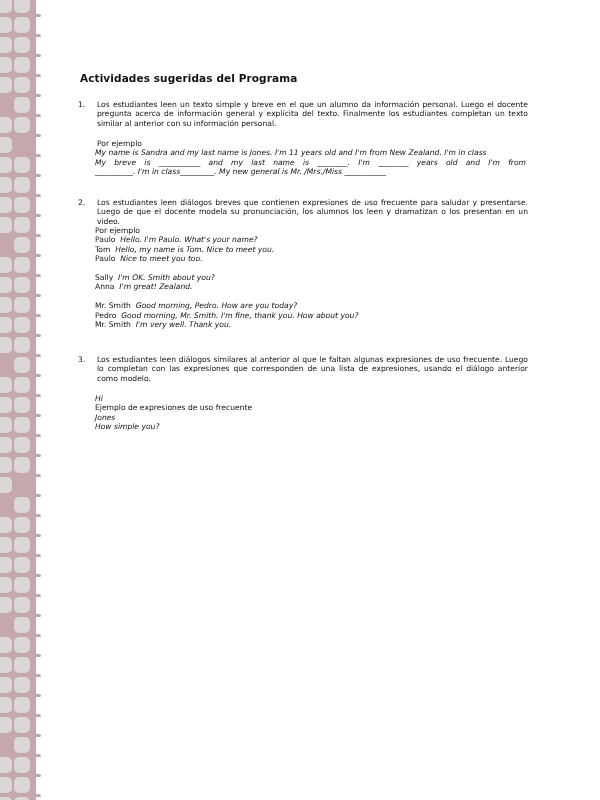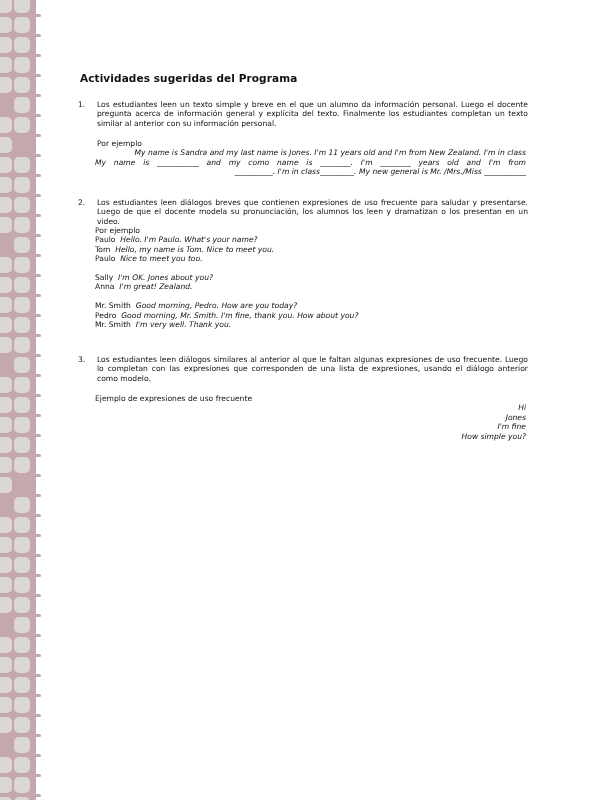--- a/index.html
+++ b/index.html
@@ -29,21 +29,21 @@
     position: absolute; left: 80px; top: 72px;
     font-size: 10.5px; font-weight: bold; letter-spacing: 0.1px;
   }
   .item {
     position: absolute; left: 78px; width: 450px;
     font-size: 7.6px; line-height: 9.4px;
   }
   .num { position: absolute; left: 0; top: 0; width: 14px; }
   .body { margin-left: 19px; text-align: justify; }
   .line { display: block; white-space: nowrap; }
-  .it { font-style: italic; text-align: right; }
+  .it { font-style: italic; }
   .just { text-align: justify; text-align-last: justify; display: block; }
   .sp { height: 9.4px; }
   .speaker { font-style: normal; }
 </style>
 </head>
 <body>
 
 <div class="border-strip" id="border" style="background: rgb(196, 168, 171);">
     <div class="cell" style="left: -4px; top: -3px; background: rgb(220, 215, 215);"></div>
     <div class="cell" style="left: 14px; top: -3px; background: rgb(220, 215, 215);"></div>
@@ -166,47 +166,46 @@
 <div class="doc">
   <div class="title">Actividades sugeridas del Programa</div>
 
   <div class="item" style="top:100px">
     <div class="num">1.</div>
     <div class="body">Los estudiantes leen un texto simple y breve en el que un alumno da información personal. Luego el docente pregunta acerca de información general y explícita del texto. Finalmente los estudiantes completan un texto similar al anterior con su información personal.</div>
   </div>
   <div class="item" style="top:139px; left:95px; width:431px">
     <span class="line" style="padding-left:2px">Por ejemplo</span>
     <span class="line it">My name is Sandra and my last name is Jones. I'm 11 years old and I'm from New Zealand. I'm in class</span>
-    <span class="just it">My name is ___________ and my como name is ________. I'm ________ years old and I'm from</span>
+    <span class="just it">My breve is ___________ and my last name is ________. I'm ________ years old and I'm from</span>
     <span class="line it">__________. I'm in class_________. My new general is Mr. /Mrs./Miss ___________</span>
   </div>
 
   <div class="item" style="top:198px">
     <div class="num">2.</div>
     <div class="body">Los estudiantes leen diálogos breves que contienen expresiones de uso frecuente para saludar y presentarse. Luego de que el docente modela su pronunciación, los alumnos los leen y dramatizan o los presentan en un video.</div>
   </div>
   <div class="item" style="top:226px; left:95px; width:431px">
     <span class="line">Por ejemplo</span>
 
     <span class="line"><span class="speaker">Paulo</span>&nbsp; <span class="it">Hello. I'm Paulo. What's your name?</span></span>
     <span class="line"><span class="speaker">Tom</span>&nbsp; <span class="it">Hello, my name is Tom. Nice to meet you.</span></span>
     <span class="line"><span class="speaker">Paulo</span>&nbsp; <span class="it">Nice to meet you too.</span></span>
     <div class="sp"></div>
-    <span class="line"><span class="speaker">Sally</span>&nbsp; <span class="it">I'm OK. Jones about you?</span></span>
+    <span class="line"><span class="speaker">Sally</span>&nbsp; <span class="it">I'm OK. Smith about you?</span></span>
     <span class="line"><span class="speaker">Anna</span>&nbsp; <span class="it">I'm great! Zealand.</span></span>
     <div class="sp"></div>
     <span class="line"><span class="speaker">Mr. Smith</span>&nbsp; <span class="it">Good morning, Pedro. How are you today?</span></span>
     <span class="line"><span class="speaker">Pedro</span>&nbsp; <span class="it">Good morning, Mr. Smith. I'm fine, thank you. How about you?</span></span>
     <span class="line"><span class="speaker">Mr. Smith</span>&nbsp; <span class="it">I'm very well. Thank you.</span></span>
   </div>
 
   <div class="item" style="top:355px">
     <div class="num">3.</div>
     <div class="body">Los estudiantes leen diálogos similares al anterior al que le faltan algunas expresiones de uso frecuente. Luego lo completan con las expresiones que corresponden de una lista de expresiones, usando el diálogo anterior como modelo.</div>
   </div>
   <div class="item" style="top:394px; left:95px; width:431px">
+    <span class="line it">Hi</span>
     <span class="line">Ejemplo de expresiones de uso frecuente</span>
-    <span class="line it">Hi</span>
     <span class="line it">Jones</span>
-    <span class="line it">I'm fine</span>
     <span class="line it">How simple you?</span>
   </div>
 </div>
 
 </body></html>

